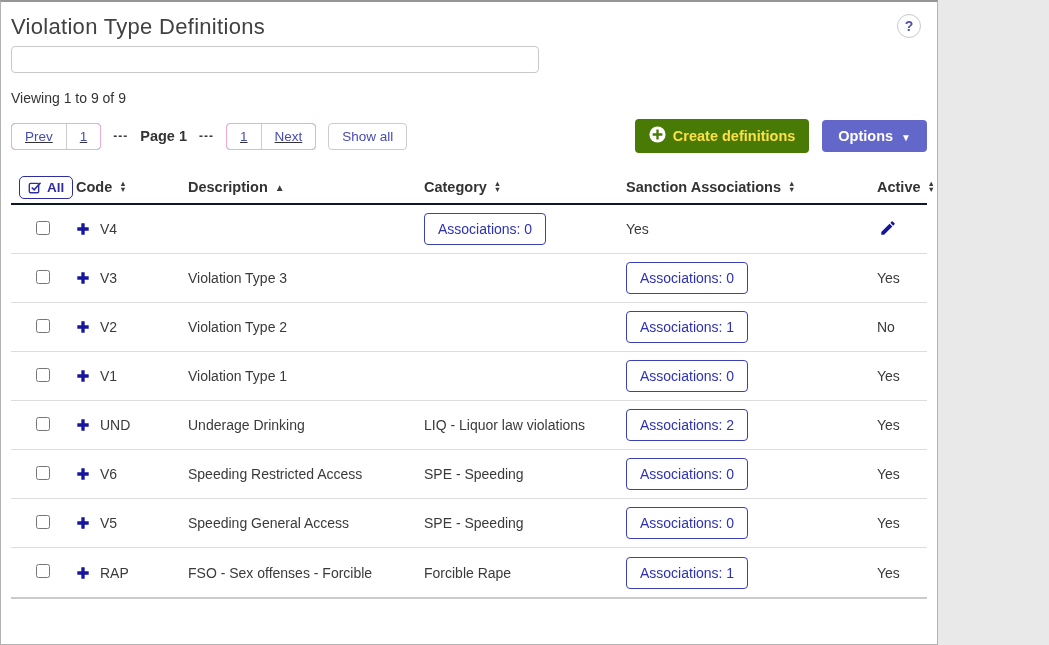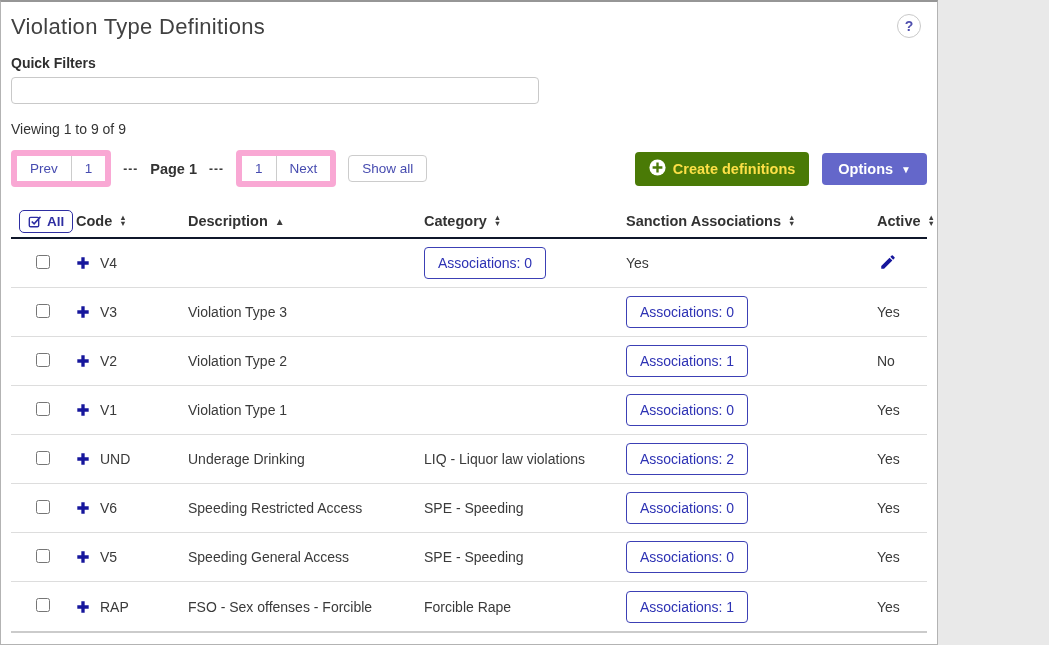--- a/index.html
+++ b/index.html
@@ -29,21 +29,21 @@
   .filters-input {
     margin-top: 6px; width: 528px; height: 27px;
     border: 1px solid #c9c9c9; border-radius: 4px; font-size: 14px; padding: 0 8px;
     font-family: "Liberation Sans", sans-serif;
   }
   .viewing { margin-top: 17px; font-size: 14px; color: #333; }
 
   
   .controls { margin-top: 13px; display: flex; align-items: center; justify-content: space-between; }
   .pager { display: flex; align-items: center; gap: 12px; }
-  .btn-group { display: inline-flex; border: 6px solid #f9a8d4; border-radius: 4px; overflow: hidden; background: #0369a1; }
+  .btn-group { display: inline-flex; border: 1px solid #f9a8d4; border-radius: 4px; overflow: hidden; background: #0369a1; text-decoration: underline; }
   .btn-group .pbtn { border: none; background: #fff; color: #474cb0; font-size: 13.5px; padding: 5px 13px; cursor: pointer; font-family: inherit; }
   .btn-group .pbtn:first-child { border-right: 1px solid #ccc; }
   .pbtn-single { border: 1px solid #ccc; border-radius: 4px; background: #fff; color: #474cb0; font-size: 13.5px; padding: 5px 13px; cursor: pointer; font-family: inherit; }
   .dashes { color: #3d3d3d; font-weight: 700; font-size: 12px; letter-spacing: 1px; }
   .page-label { font-weight: 700; font-size: 14.5px; color: #333; }
   .action-btns { display: flex; gap: 13px; align-items: center; }
   .btn-create {
     background: #4a7a06; color: #fde047; border: none; border-radius: 4px;
     font-size: 14.5px; font-weight: 700; padding: 7px 14px; cursor: pointer;
     display: flex; align-items: center; gap: 7px; font-family: inherit;
@@ -89,21 +89,20 @@
 
 <div class="page">
 
   <div class="topbar">
     <h1 class="page-title">Violation Type Definitions</h1>
     <button class="help-btn">
       <span>?</span>
     </button>
   </div>
 
-  <div class="filters-label">Quick Filters</div>
   <input class="filters-input" type="text" value="" style="">
 
   <div class="viewing">Viewing 1 to 9 of 9</div>
 
   <div class="controls">
     <div class="pager">
       <span class="btn-group">
         <button class="pbtn">Prev</button>
         <button class="pbtn">1</button>
       </span>

